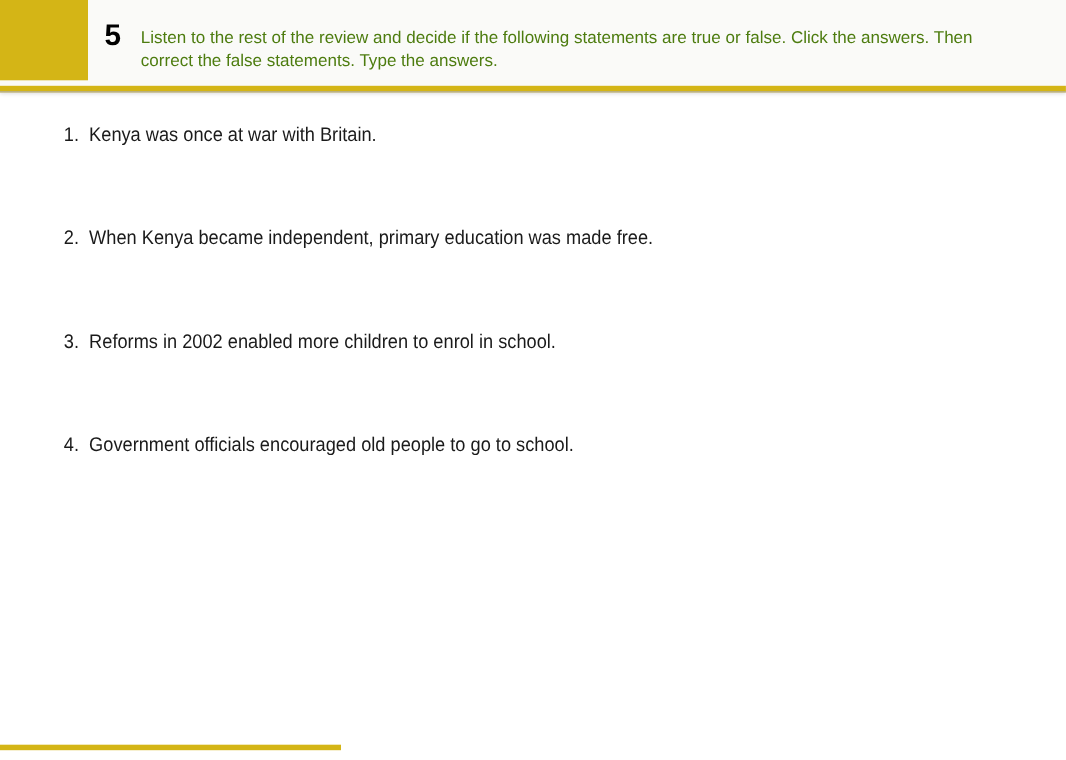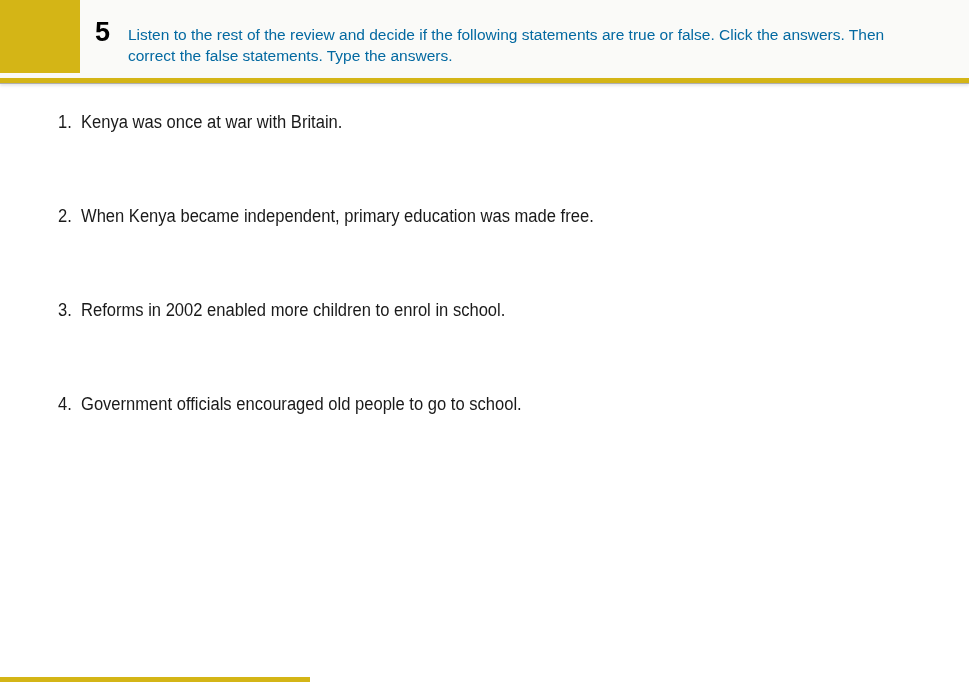--- a/index.html
+++ b/index.html
@@ -37,21 +37,21 @@
     letter-spacing: 0;
   }
 
   
   .instructions {
     position: absolute;
     left: 128px; top: 25px;
     width: 778px;
     font-size: 15.5px;
     line-height: 20.5px;
-    color: #0369a1;
+    color: #4d7c0f;
   }
 
   
   .top-rule {
     position: absolute;
     left: 0; top: 78px;
     width: 969px; height: 6px;
     border-bottom: 1px solid #aeaeae;
     box-shadow: 0 2px 3px rgba(0,0,0,0.10);
   }

